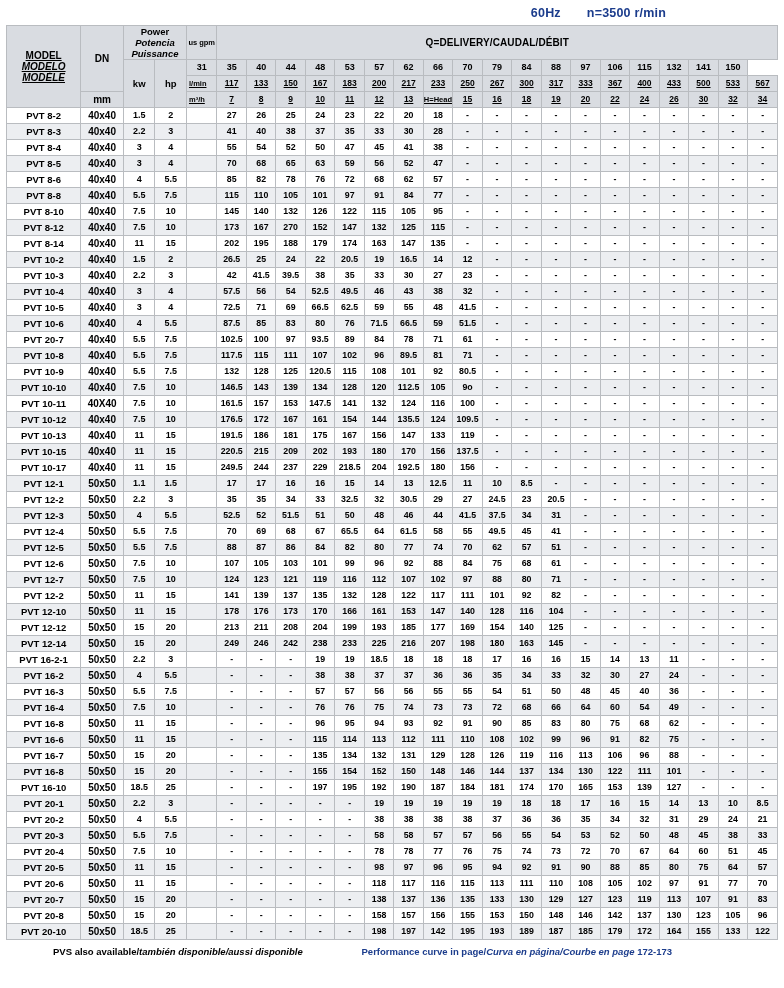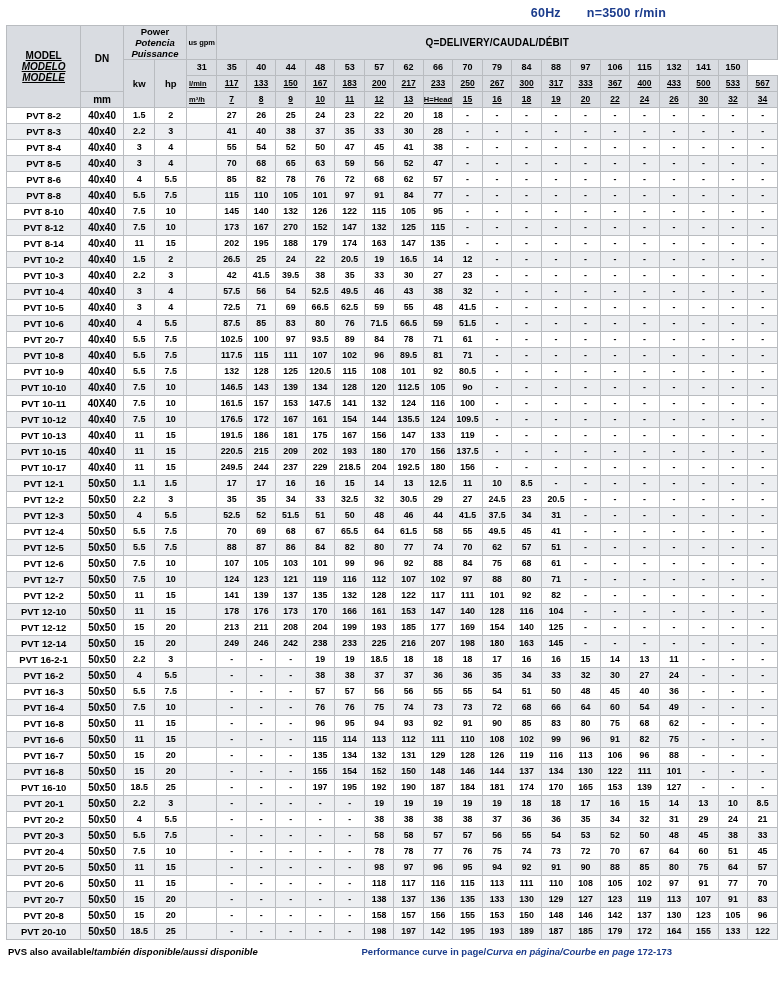--- a/index.html
+++ b/index.html
@@ -73,21 +73,21 @@
   td.kw,td.hp{font-size:9px;}
   td.val{font-size:8.8px;}
 
   
   
   .footer{
     display:flex;justify-content:space-between;align-items:flex-end;
     padding:6px 2px 0 2px;
     font-size:9.5px;font-weight:bold;
   }
-  .footer .left{color:#000;}
+  .footer .left{color:#000;margin-left:45px;}
   .footer .left i{font-style:italic;font-weight:bold;}
   .footer .right{color:#1b3c8c;text-align:right;}
   .footer .right .pg{color:#1b3c8c;}
   .footer .right i{font-style:italic;font-weight:bold;}
 </style>
 </head>
 <body>
 
 <div class="page">
 

